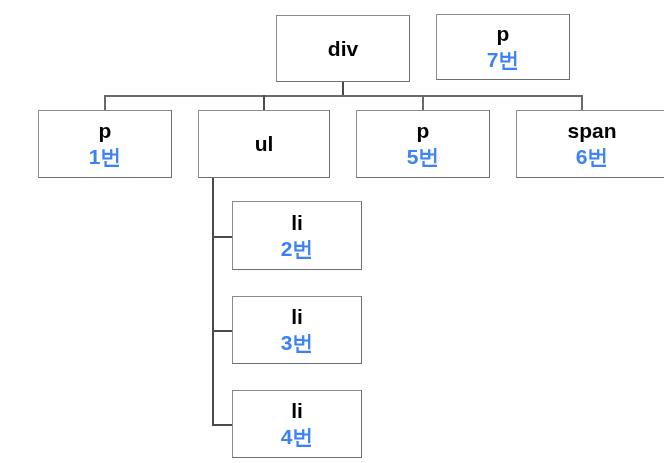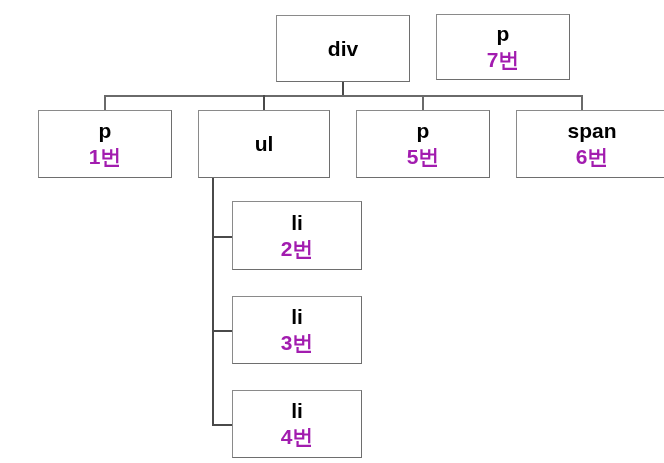--- a/index.html
+++ b/index.html
@@ -34,21 +34,21 @@
     line-height: 1.12;
     user-select: none;
   }
   .node .tag {
     color: #000000;
     font-weight: bold;
     font-size: 21px;
     letter-spacing: 0px;
   }
   .node .num {
-    color: #a21caf;
+    color: #3b82f6;
     font-weight: bold;
     font-size: 21px;
     margin-top: 2px;
   }
   .node.single .tag {
     font-size: 21px;
   }
 
   
   .line {

